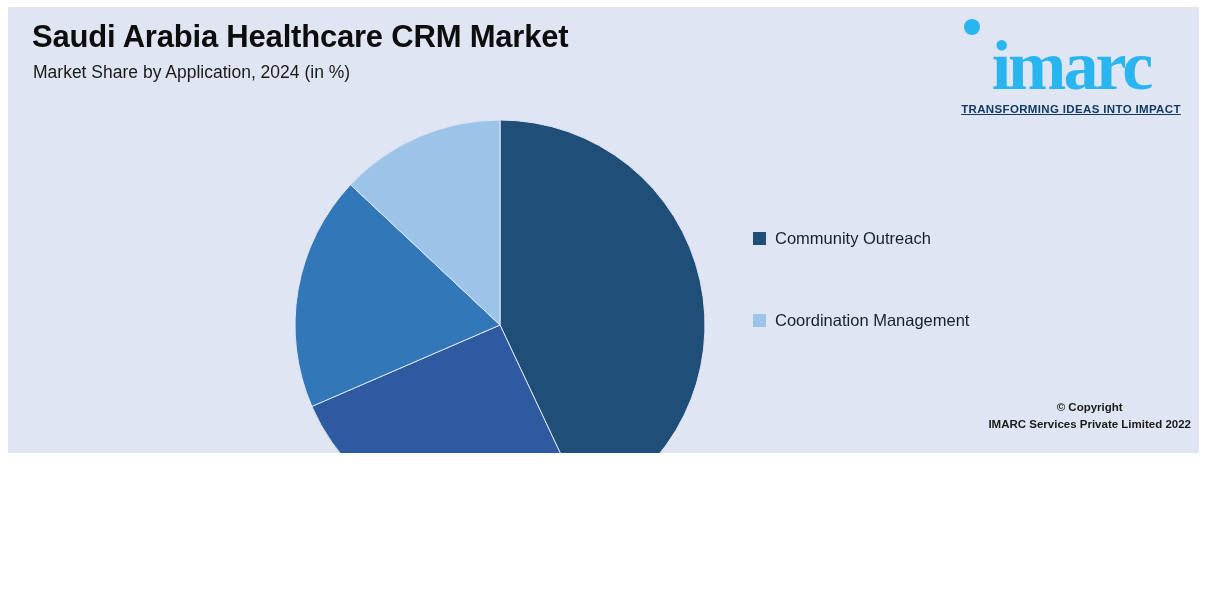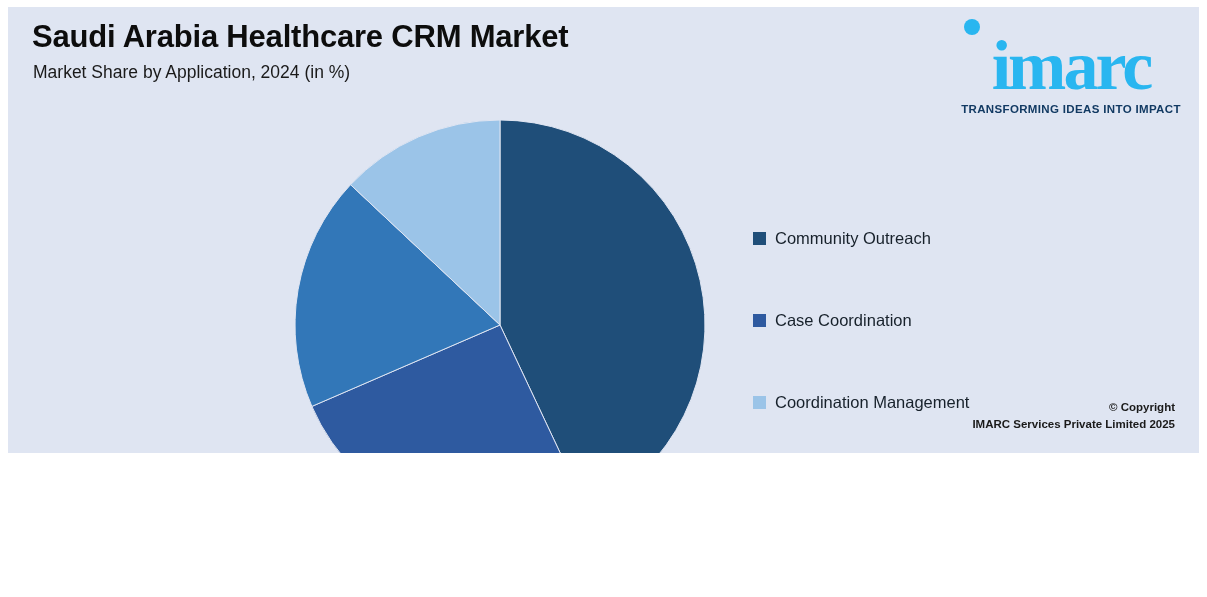--- a/index.html
+++ b/index.html
@@ -76,20 +76,21 @@
     position: absolute;
     left: 0px;
     top: 88px;
     width: 240px;
     text-align: center;
     font-size: 11.5px;
     font-weight: bold;
     letter-spacing: 0.35px;
     color: #123a63;
     white-space: nowrap;
+    text-decoration: underline;
   }
 
   
   .pie-area {
     position: absolute;
     left: 276px;
     top: 100px;
     width: 432px;
     height: 436px;
   }
@@ -115,23 +116,23 @@
   }
   .legend-label {
     font-size: 16.5px;
     color: #17212b;
     white-space: nowrap;
   }
 
   
   .copyright {
     position: absolute;
-    right: 24px;
+    right: 8px;
     bottom: 20px;
-    text-align: right;
+    text-align: center;
     line-height: 17px;
   }
   .copyright div {
     font-size: 11.5px;
     font-weight: bold;
     color: #1a1a1a;
     white-space: nowrap;
   }
 </style>
 </head>
@@ -156,27 +157,23 @@
         <path d="M 216 218 L 66.56 77.67 A 205 205 0 0 1 216.00 13.00 Z" fill="#9bc4e8" stroke="#dfe5f2" stroke-width="1"></path>
       </svg>
   </div>
 
   <div class="legend" id="legend">
       <div class="legend-item">
         <span class="legend-swatch" style="background: rgb(31, 78, 121);"></span>
         <span class="legend-label">Community Outreach</span>
       </div>
       <div class="legend-item">
-        <span class="legend-swatch" style="background: rgb(46, 90, 160);"></span>
-        <span class="legend-label">Case Coordination</span>
-      </div>
-      <div class="legend-item">
         <span class="legend-swatch" style="background: rgb(155, 196, 232);"></span>
         <span class="legend-label">Coordination Management</span>
       </div>
     </div>
 
   <div class="copyright">
     <div>© Copyright</div>
-    <div>IMARC Services Private Limited 2025</div>
+    <div>IMARC Services Private Limited 2022</div>
   </div>
 
 </div>
 
 </body></html>

